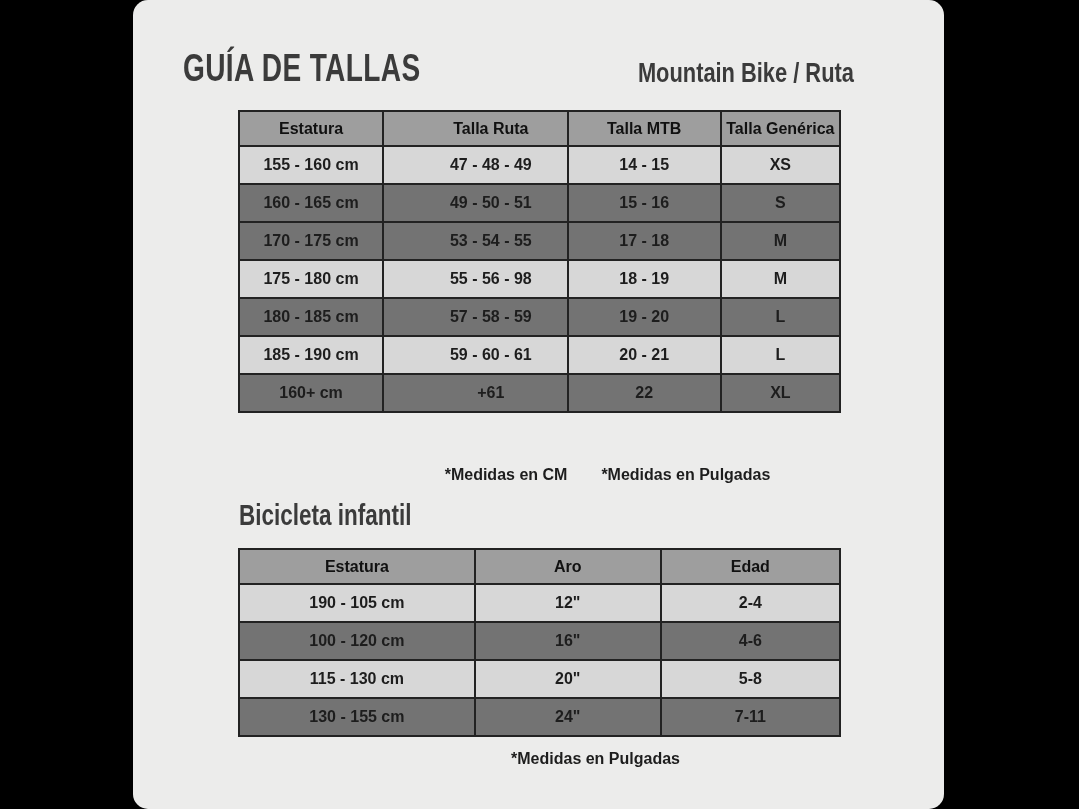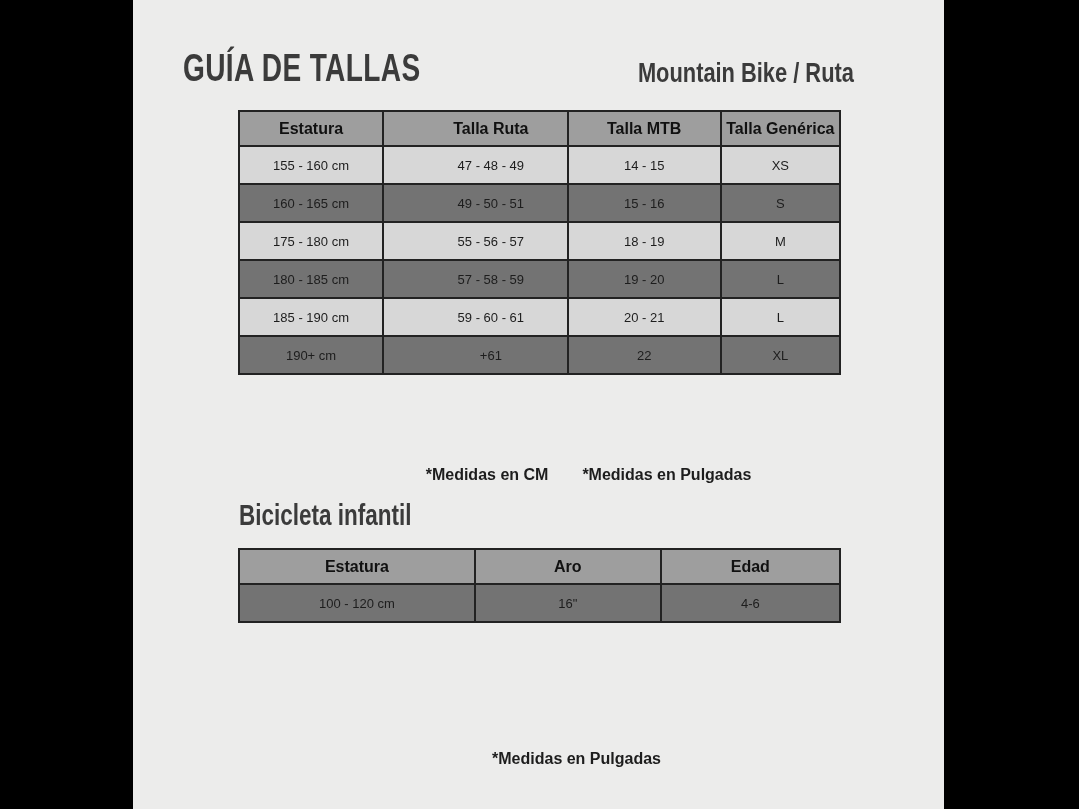--- a/index.html
+++ b/index.html
@@ -8,20 +8,21 @@
     background: #000000;
     position: relative;
     font-family: "Liberation Sans", sans-serif;
     overflow: hidden;
   }
   .content {
     position: absolute;
     left: 133px; top: 0;
     width: 811px; height: 809px;
     background: #ececeb;
+    border-radius: 15px;
   }
   .side-bar { position: absolute; top: 0; height: 809px; background: #000; }
   .side-bar.left  { left: 0; width: 133px; }
   .side-bar.right { right: 0; width: 135px; }
 
   .page-title {
     position: absolute; left: 50px; top: 48px;
     font-size: 39px; font-weight: bold; color: #3b3b3b;
     transform: scaleX(0.72); transform-origin: left top;
     letter-spacing: 0.5px; white-space: nowrap; line-height: 1;
@@ -48,35 +49,35 @@
   }
   #adult-table { top: 110px; }
   #kids-table  { top: 548px; }
 
   th, td { border: 2px solid #222222; text-align: center; padding: 0; }
   th {
     background: #9e9e9e;
     height: 33px;
     font-size: 16px; font-weight: bold; color: #111;
   }
-  td { height: 36px; font-size: 13px; font-weight: normal; }
+  td { height: 36px; font-size: 16px; font-weight: bold; }
   tr.shaded td { background: #d7d7d7; }
   tr.light  td { background: #737373; }
 
   #adult-table th:nth-child(1), #adult-table td:nth-child(1) { width: 25.2%; }
   #adult-table th:nth-child(2), #adult-table td:nth-child(2) { width: 27.2%; padding-left: 31px; }
   #adult-table th:nth-child(3), #adult-table td:nth-child(3) { width: 26.8%; }
   #adult-table th:nth-child(4), #adult-table td:nth-child(4) { width: 20.8%; margin-left: 32px; }
 
   #kids-table th:nth-child(1), #kids-table td:nth-child(1) { width: 39.3%; }
   #kids-table th:nth-child(2), #kids-table td:nth-child(2) { width: 30.9%; margin-left: 41px; }
   #kids-table th:nth-child(3), #kids-table td:nth-child(3) { width: 29.8%; }
 
   .footnotes {
-    position: absolute; left: 88px; width: 603px;
+    position: absolute; left: 107px; width: 603px;
     display: flex; justify-content: center; gap: 34px;
     font-size: 16px; font-weight: bold; color: #1d1d1d;
     white-space: nowrap;
   }
   #adult-footnotes { top: 466px; padding-left: 66px; }
   #kids-footnotes  { top: 750px; padding-left: 54px; }
 </style>
 </head>
 <body>
 
@@ -103,40 +104,46 @@
           <td>47 - 48 - 49</td>
           <td>14 - 15</td>
           <td>XS</td>
         </tr>
         <tr class="light">
           <td>160 - 165 cm</td>
           <td>49 - 50 - 51</td>
           <td>15 - 16</td>
           <td>S</td>
         </tr>
+        <tr class="light">
+          <td>170 - 175 cm</td>
+          <td>53 - 54 - 55</td>
+          <td>17 - 18</td>
+          <td>M</td>
+        </tr>
         <tr class="shaded">
           <td>175 - 180 cm</td>
-          <td>55 - 56 - 57</td>
+          <td>55 - 56 - 98</td>
           <td>18 - 19</td>
           <td>M</td>
         </tr>
         <tr class="light">
           <td>180 - 185 cm</td>
           <td>57 - 58 - 59</td>
           <td>19 - 20</td>
           <td>L</td>
         </tr>
         <tr class="shaded">
           <td>185 - 190 cm</td>
           <td>59 - 60 - 61</td>
           <td>20 - 21</td>
           <td>L</td>
         </tr>
         <tr class="light">
-          <td>190+ cm</td>
+          <td>160+ cm</td>
           <td>+61</td>
           <td>22</td>
           <td>XL</td>
         </tr>
       </tbody>
     </table>
 
   <div class="footnotes" id="adult-footnotes">
     <span>*Medidas en CM</span>
     <span>*Medidas en Pulgadas</span>
@@ -146,24 +153,39 @@
 
   <table id="kids-table">
       <thead>
         <tr>
           <th>Estatura</th>
           <th>Aro</th>
           <th>Edad</th>
         </tr>
       </thead>
       <tbody>
+        <tr class="shaded">
+          <td>190 - 105 cm</td>
+          <td>12"</td>
+          <td>2-4</td>
+        </tr>
         <tr class="light">
           <td>100 - 120 cm</td>
           <td>16"</td>
           <td>4-6</td>
+        </tr>
+        <tr class="shaded">
+          <td>115 - 130 cm</td>
+          <td>20"</td>
+          <td>5-8</td>
+        </tr>
+        <tr class="light">
+          <td>130 - 155 cm</td>
+          <td>24"</td>
+          <td>7-11</td>
         </tr>
       </tbody>
     </table>
 
   <div class="footnotes" id="kids-footnotes">
     <span>*Medidas en Pulgadas</span>
   </div>
 
 </div>
 

